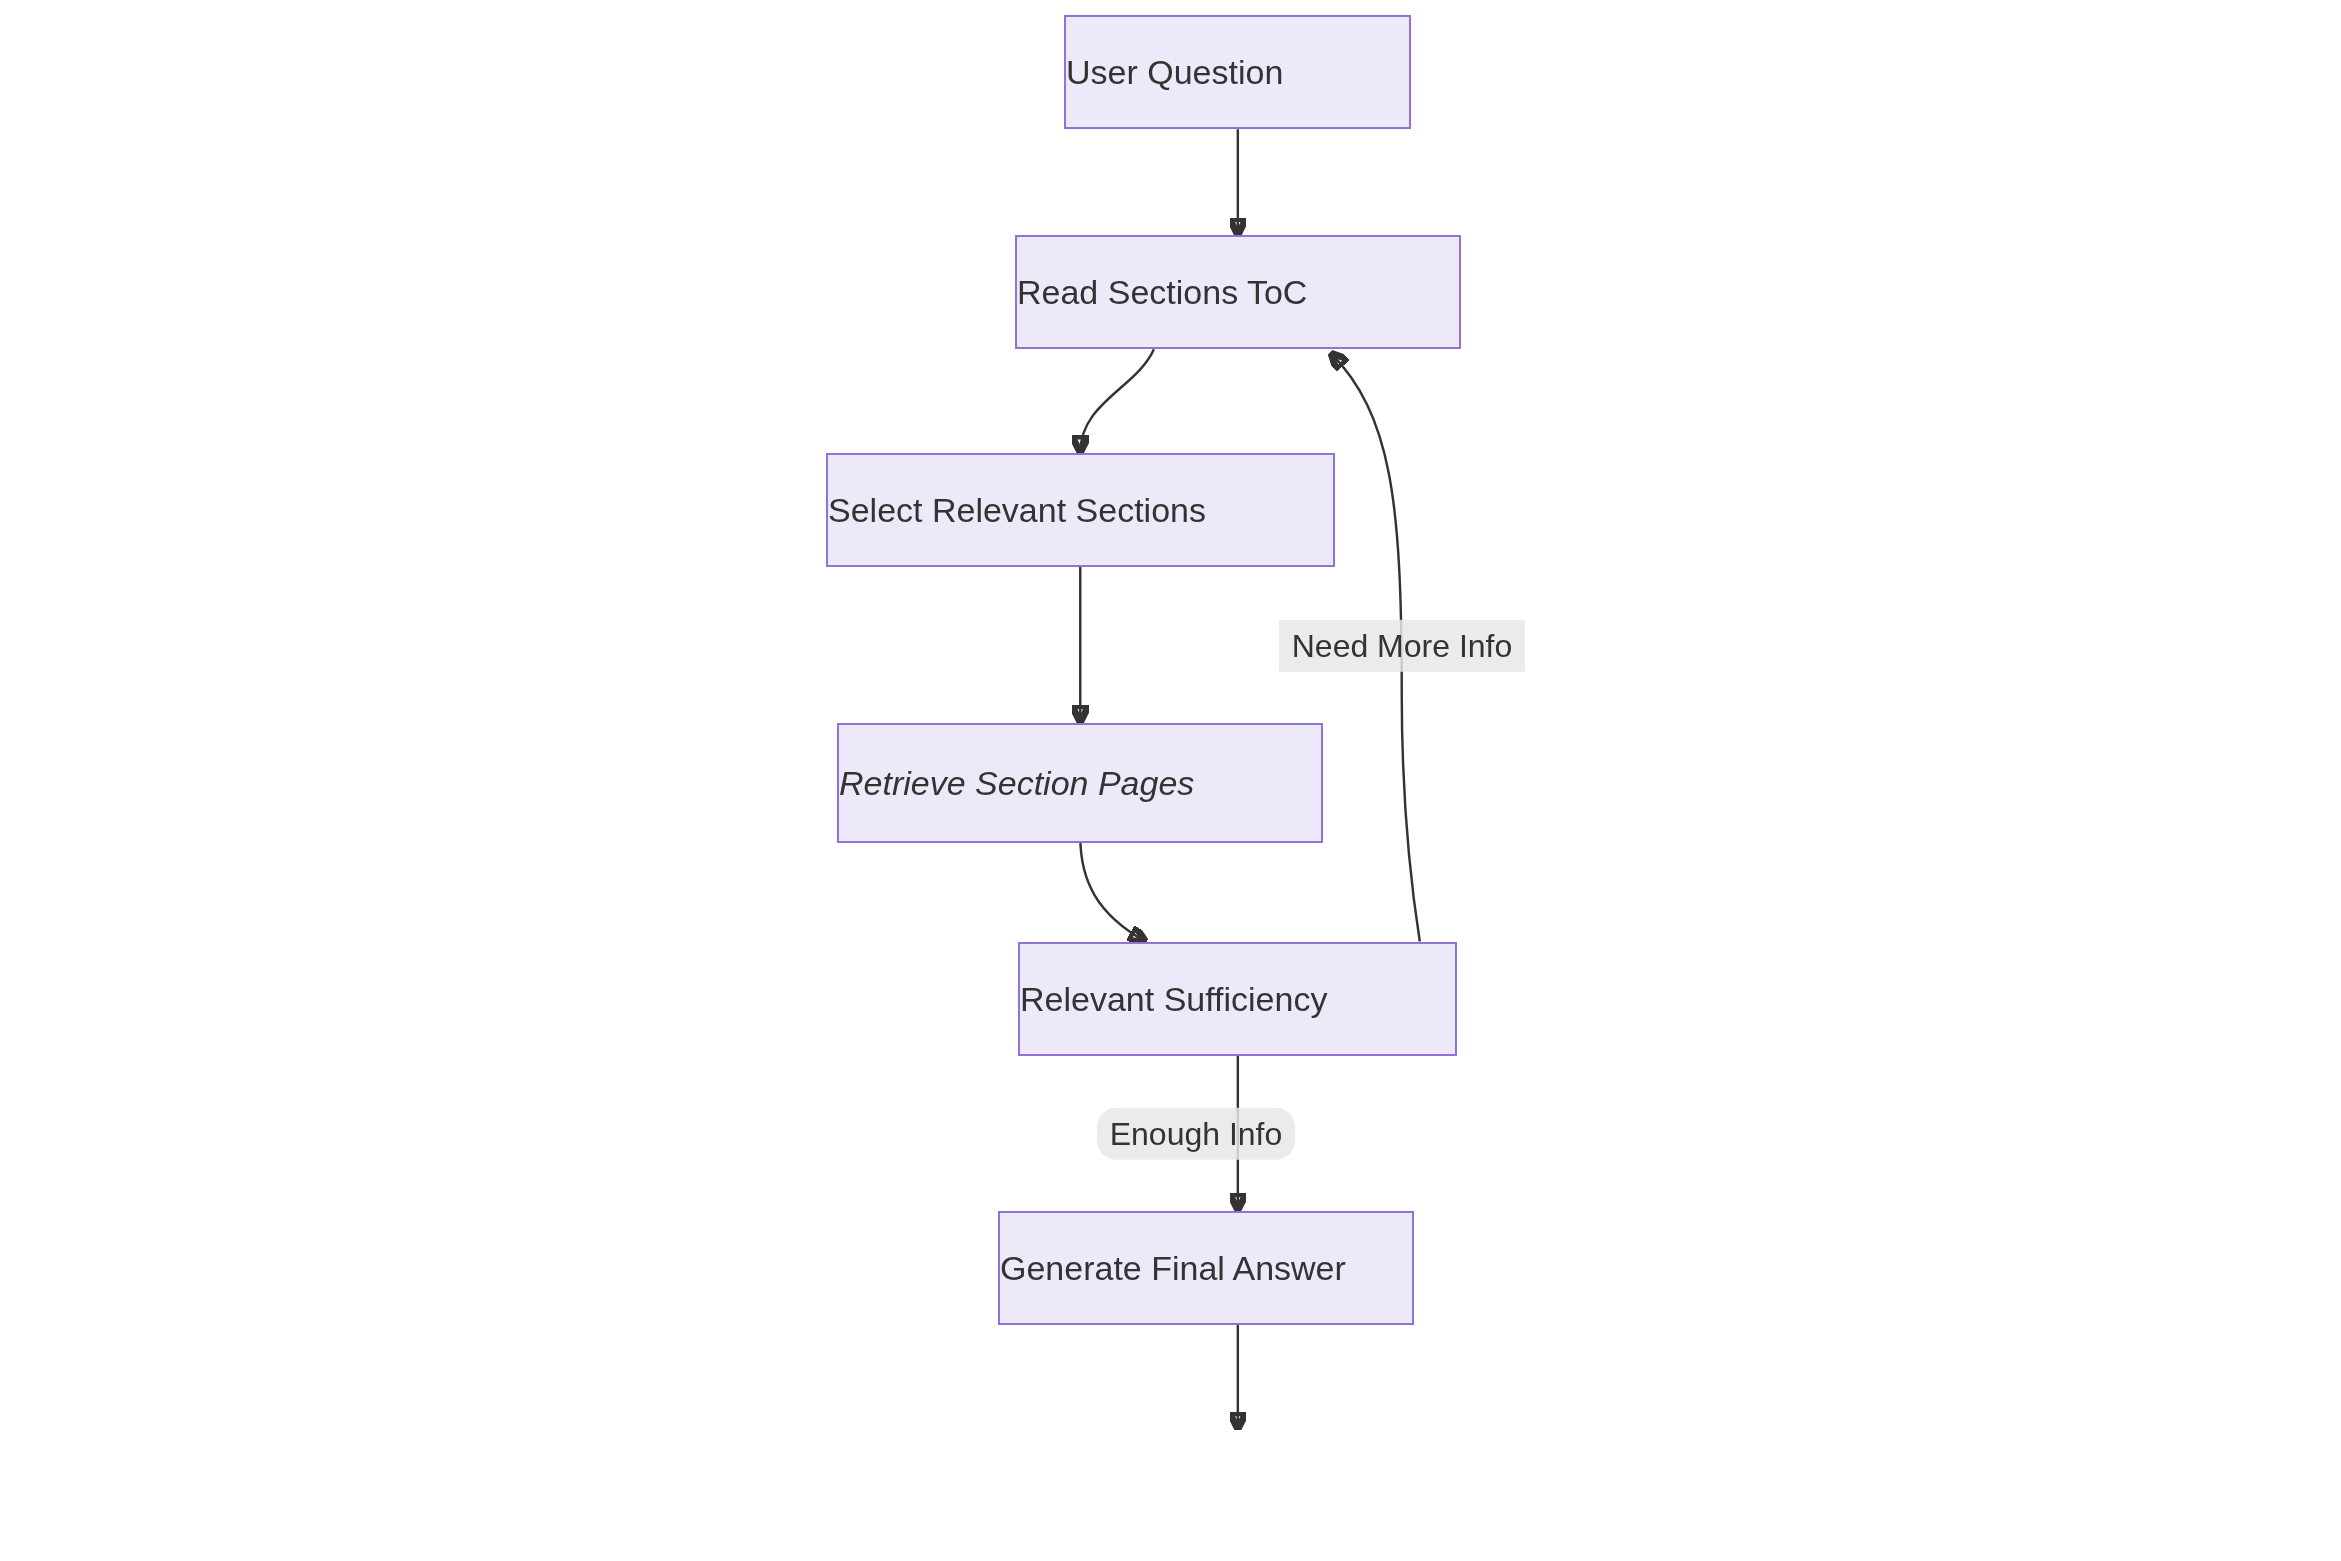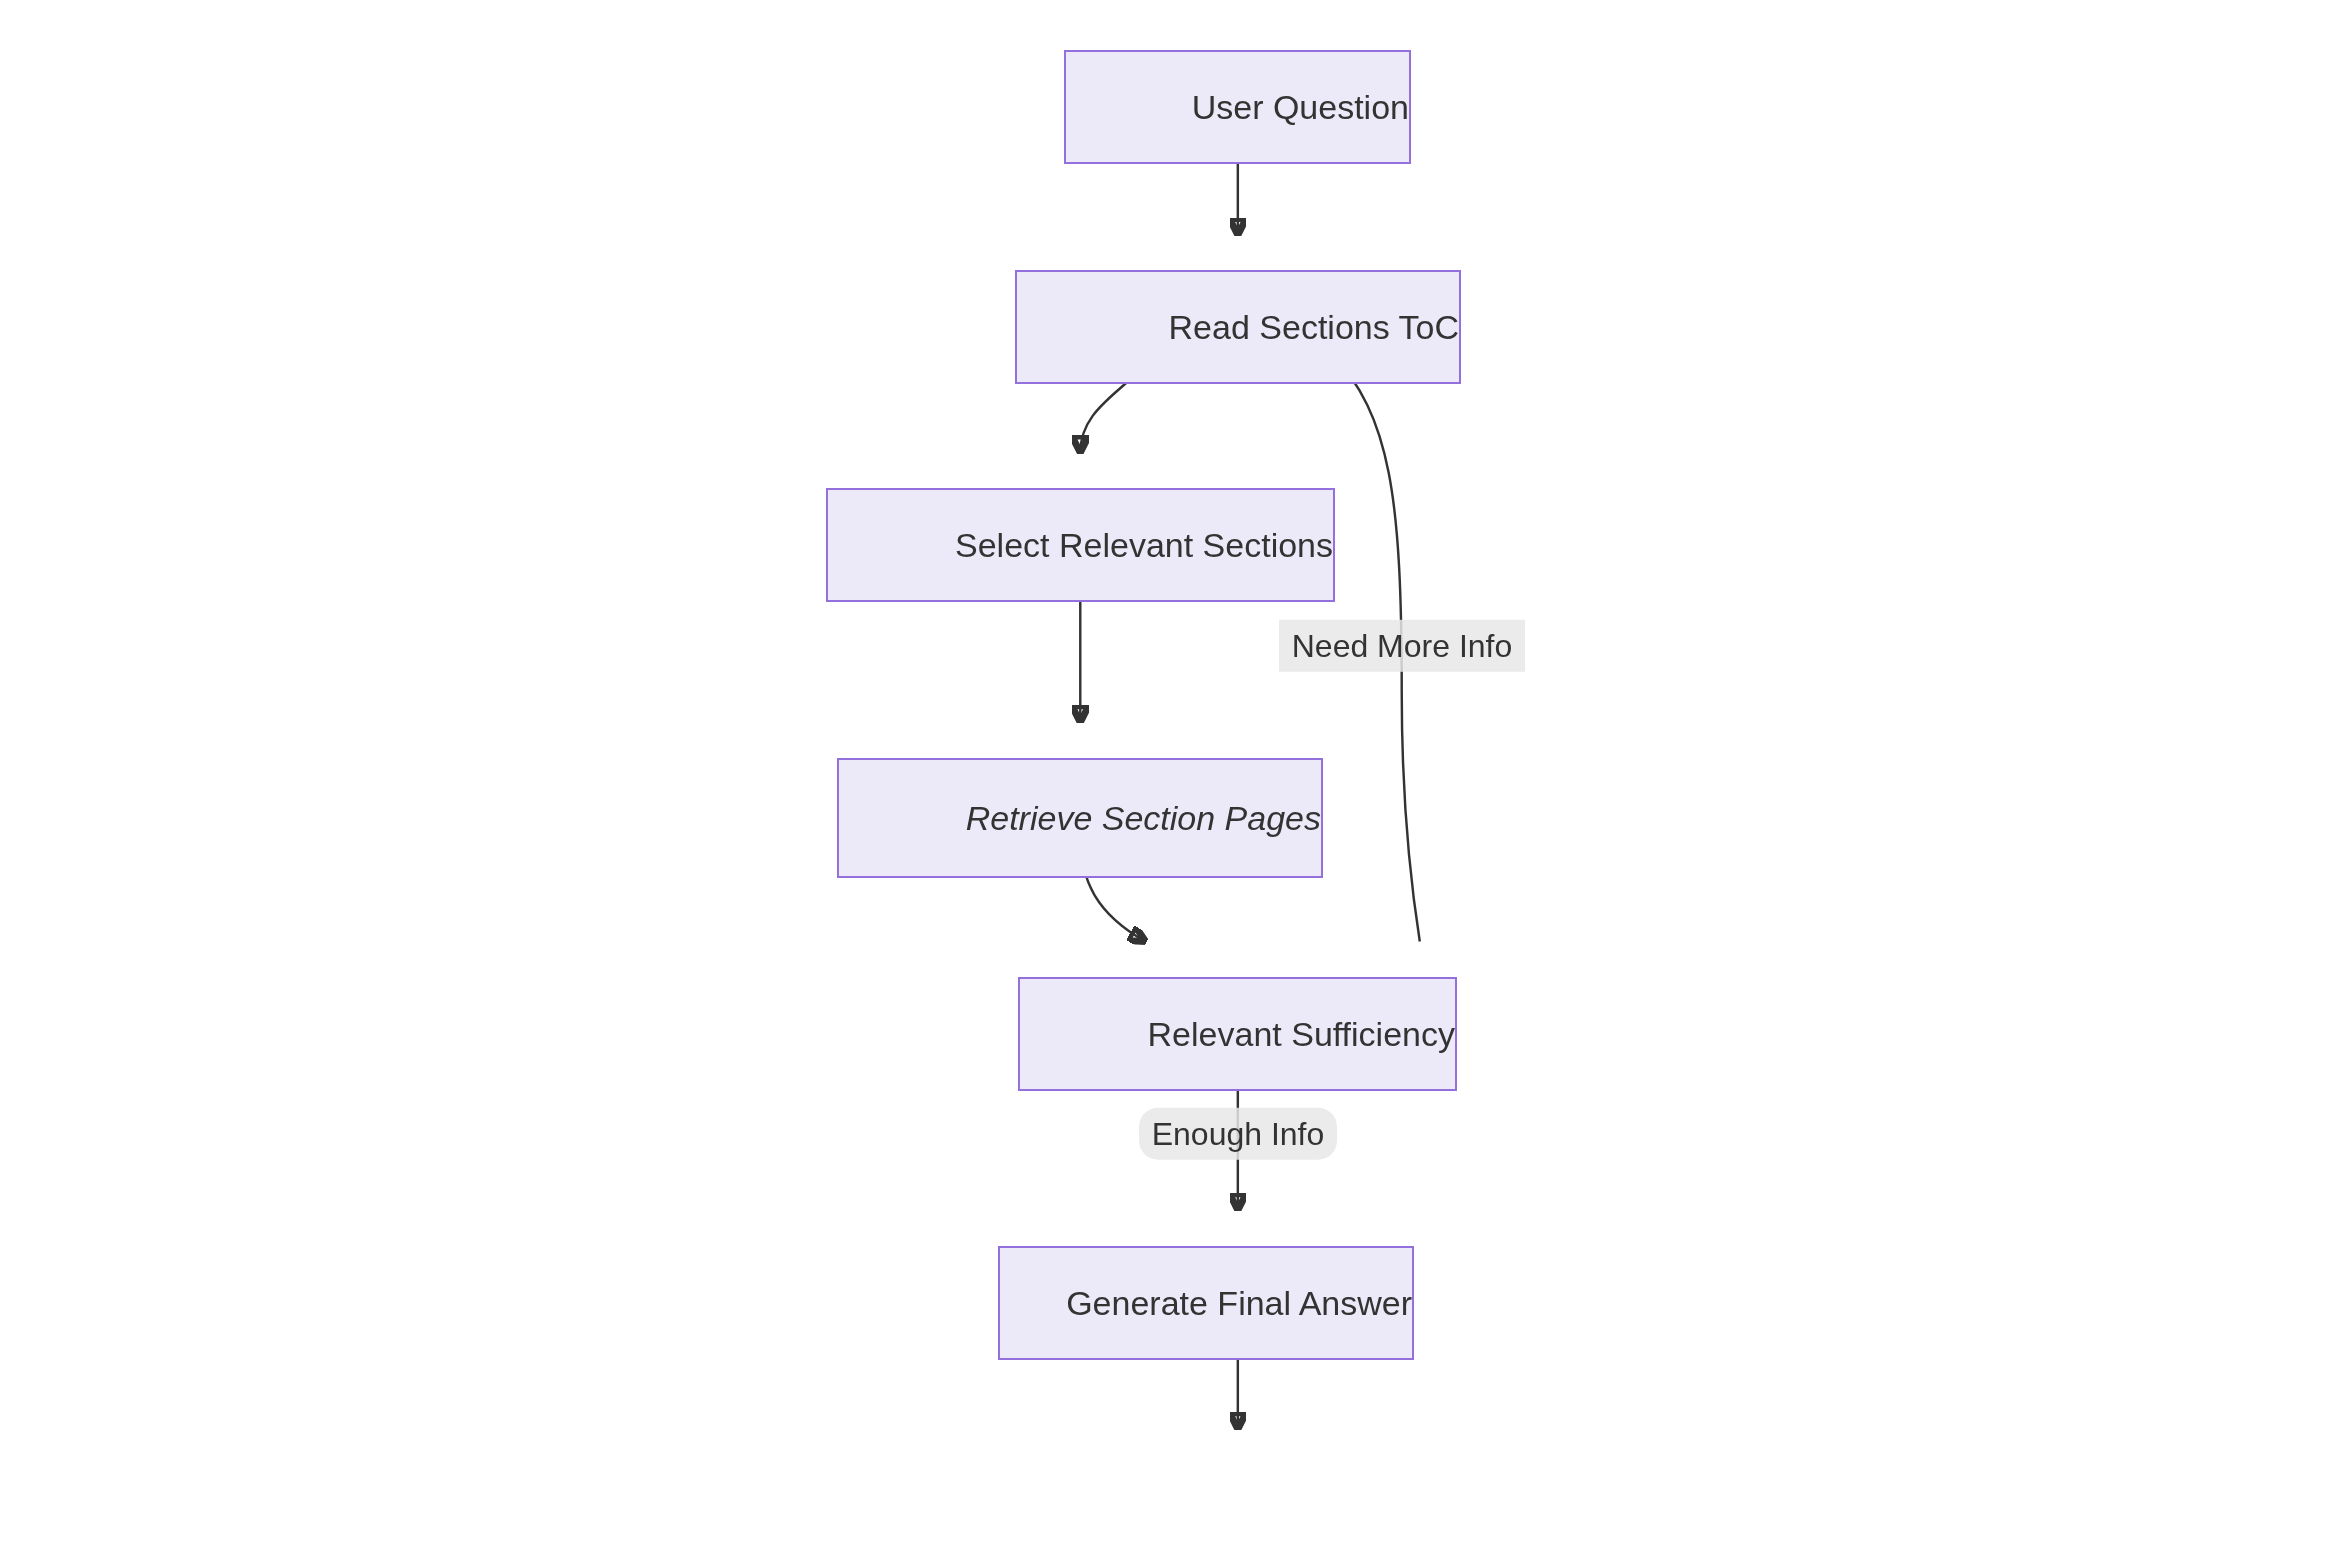--- a/index.html
+++ b/index.html
@@ -16,41 +16,41 @@
     font-family:"Liberation Sans", sans-serif;
   }
   .canvas{position:relative;width:2342px;height:1561px;overflow:hidden;background:var(--bg);}
   .edge-layer{position:absolute;left:0;top:0;width:2342px;height:1561px;}
   .edge-layer path{stroke:var(--edge-line);stroke-width:5;fill:none;}
   .node{
     position:absolute;box-sizing:border-box;
     background:var(--node-fill);
     border:2.4px solid var(--node-border);
     color:var(--text);
-    display:flex;align-items:center;justify-content:flex-end;
-    font-size:34px;line-height:1.2;text-align:center;white-space:nowrap;margin-top:35px;
+    display:flex;align-items:center;justify-content:flex-start;
+    font-size:34px;line-height:1.2;text-align:center;white-space:nowrap;
   }
   .edge-label{
     position:absolute;transform:translate(-50%,-50%);
     background:var(--edge-label-bg);
     color:var(--text);
     font-size:32px;line-height:1.15;
     padding:7.8px 12.7px;white-space:nowrap;
   }
   
   #n-user-question          {left:1064px;top:15px;  width:347px; height:114px;}
   #n-read-pageindex-toc     {left:1015px;top:235px; width:446px; height:114px;}
   #n-select-relevant-sections{left:826px;top:453px; width:509px;height:114px;}
   #n-retrieve-section-pages {left:837px;top:723px;width:486px; height:120px;font-style:italic;}
   #n-evaluate-sufficiency   {left:1018px;top:942px;width:439px; height:114px;}
   #n-generate-final-answer  {left:998px;top:1211px;width:416px; height:114px;}
   #n-return-response        {left:1041px;top:1430px;width:394px; height:114px;}
   
   #lbl-need-more-info{left:1402px;top:646px;}
-  #lbl-enough-info   {left:1238px;top:1134px;border-radius:19px;}
+  #lbl-enough-info   {left:1196px;top:1134px;border-radius:19px;}
 </style>
 </head>
 <body>
 
 <div class="canvas">
 
   <svg class="edge-layer" width="2342" height="1561" viewBox="0 0 4800 3200" xmlns="http://www.w3.org/2000/svg">
     <defs>
       <marker id="arrow" viewBox="0 0 12 12" refX="12" refY="6" markerWidth="38" markerHeight="34" markerUnits="userSpaceOnUse" orient="auto">
         <path d="M0,0 L12,6 L0,12 z" fill="#333333" stroke="none"></path>

